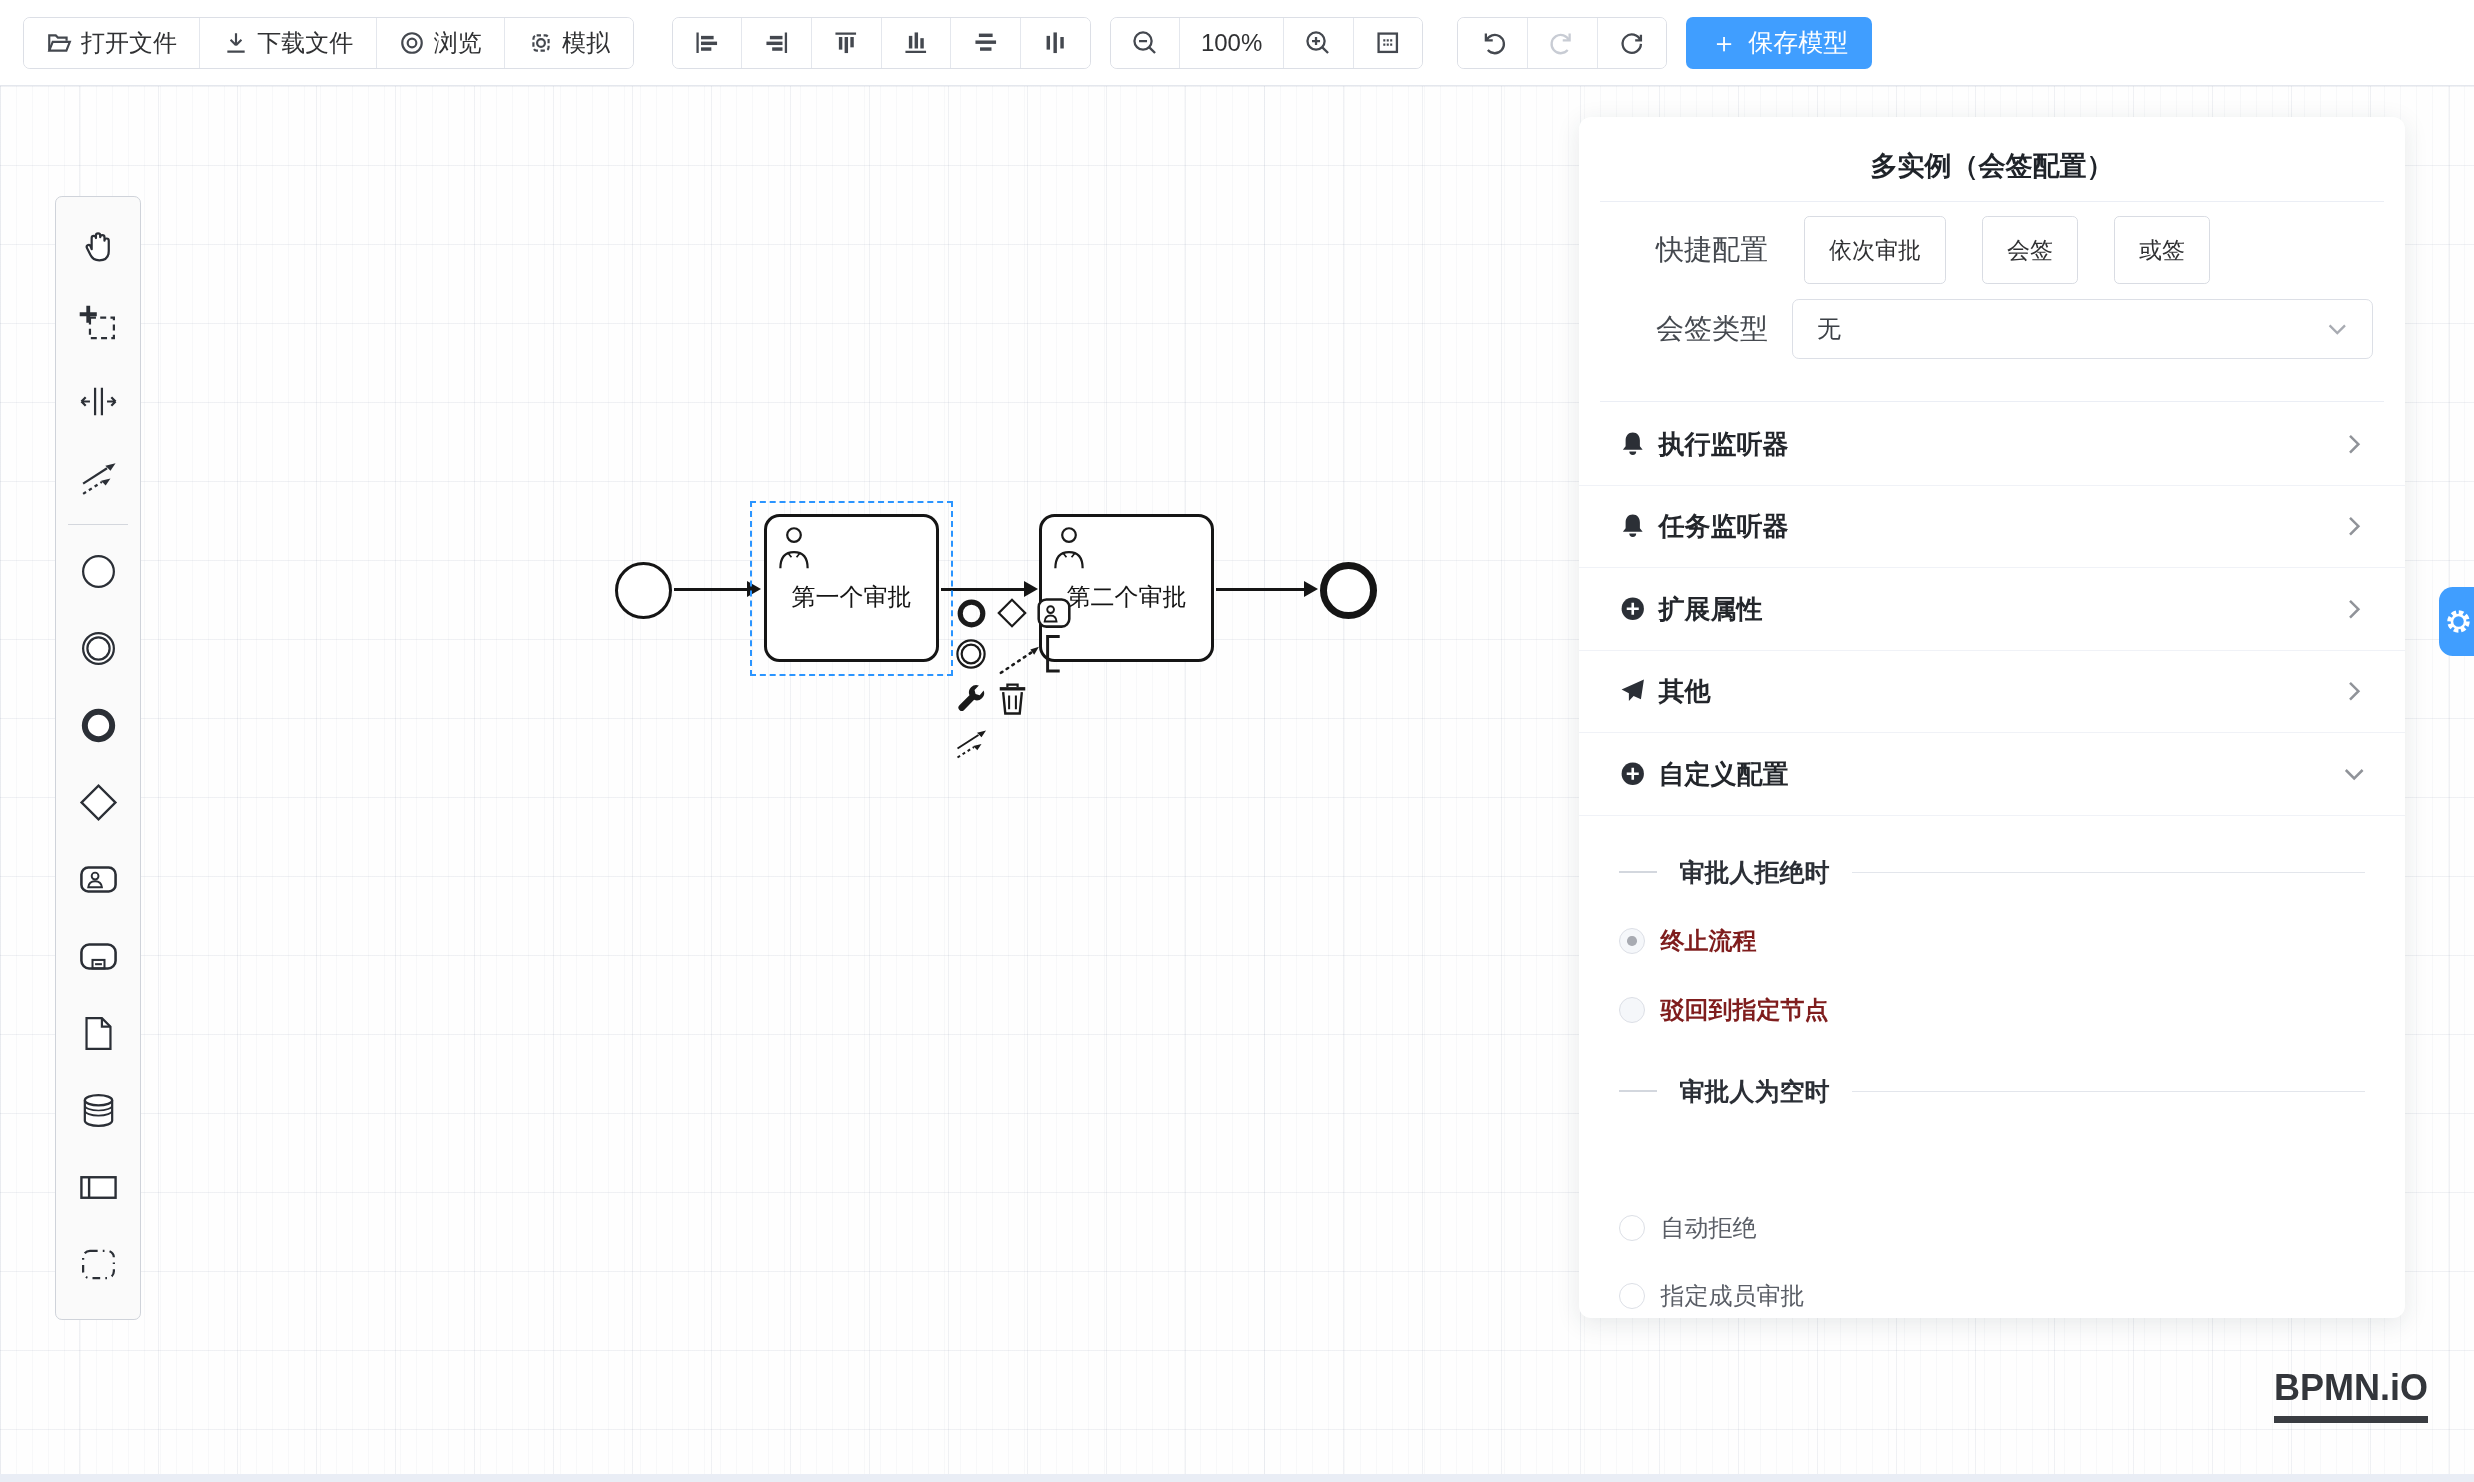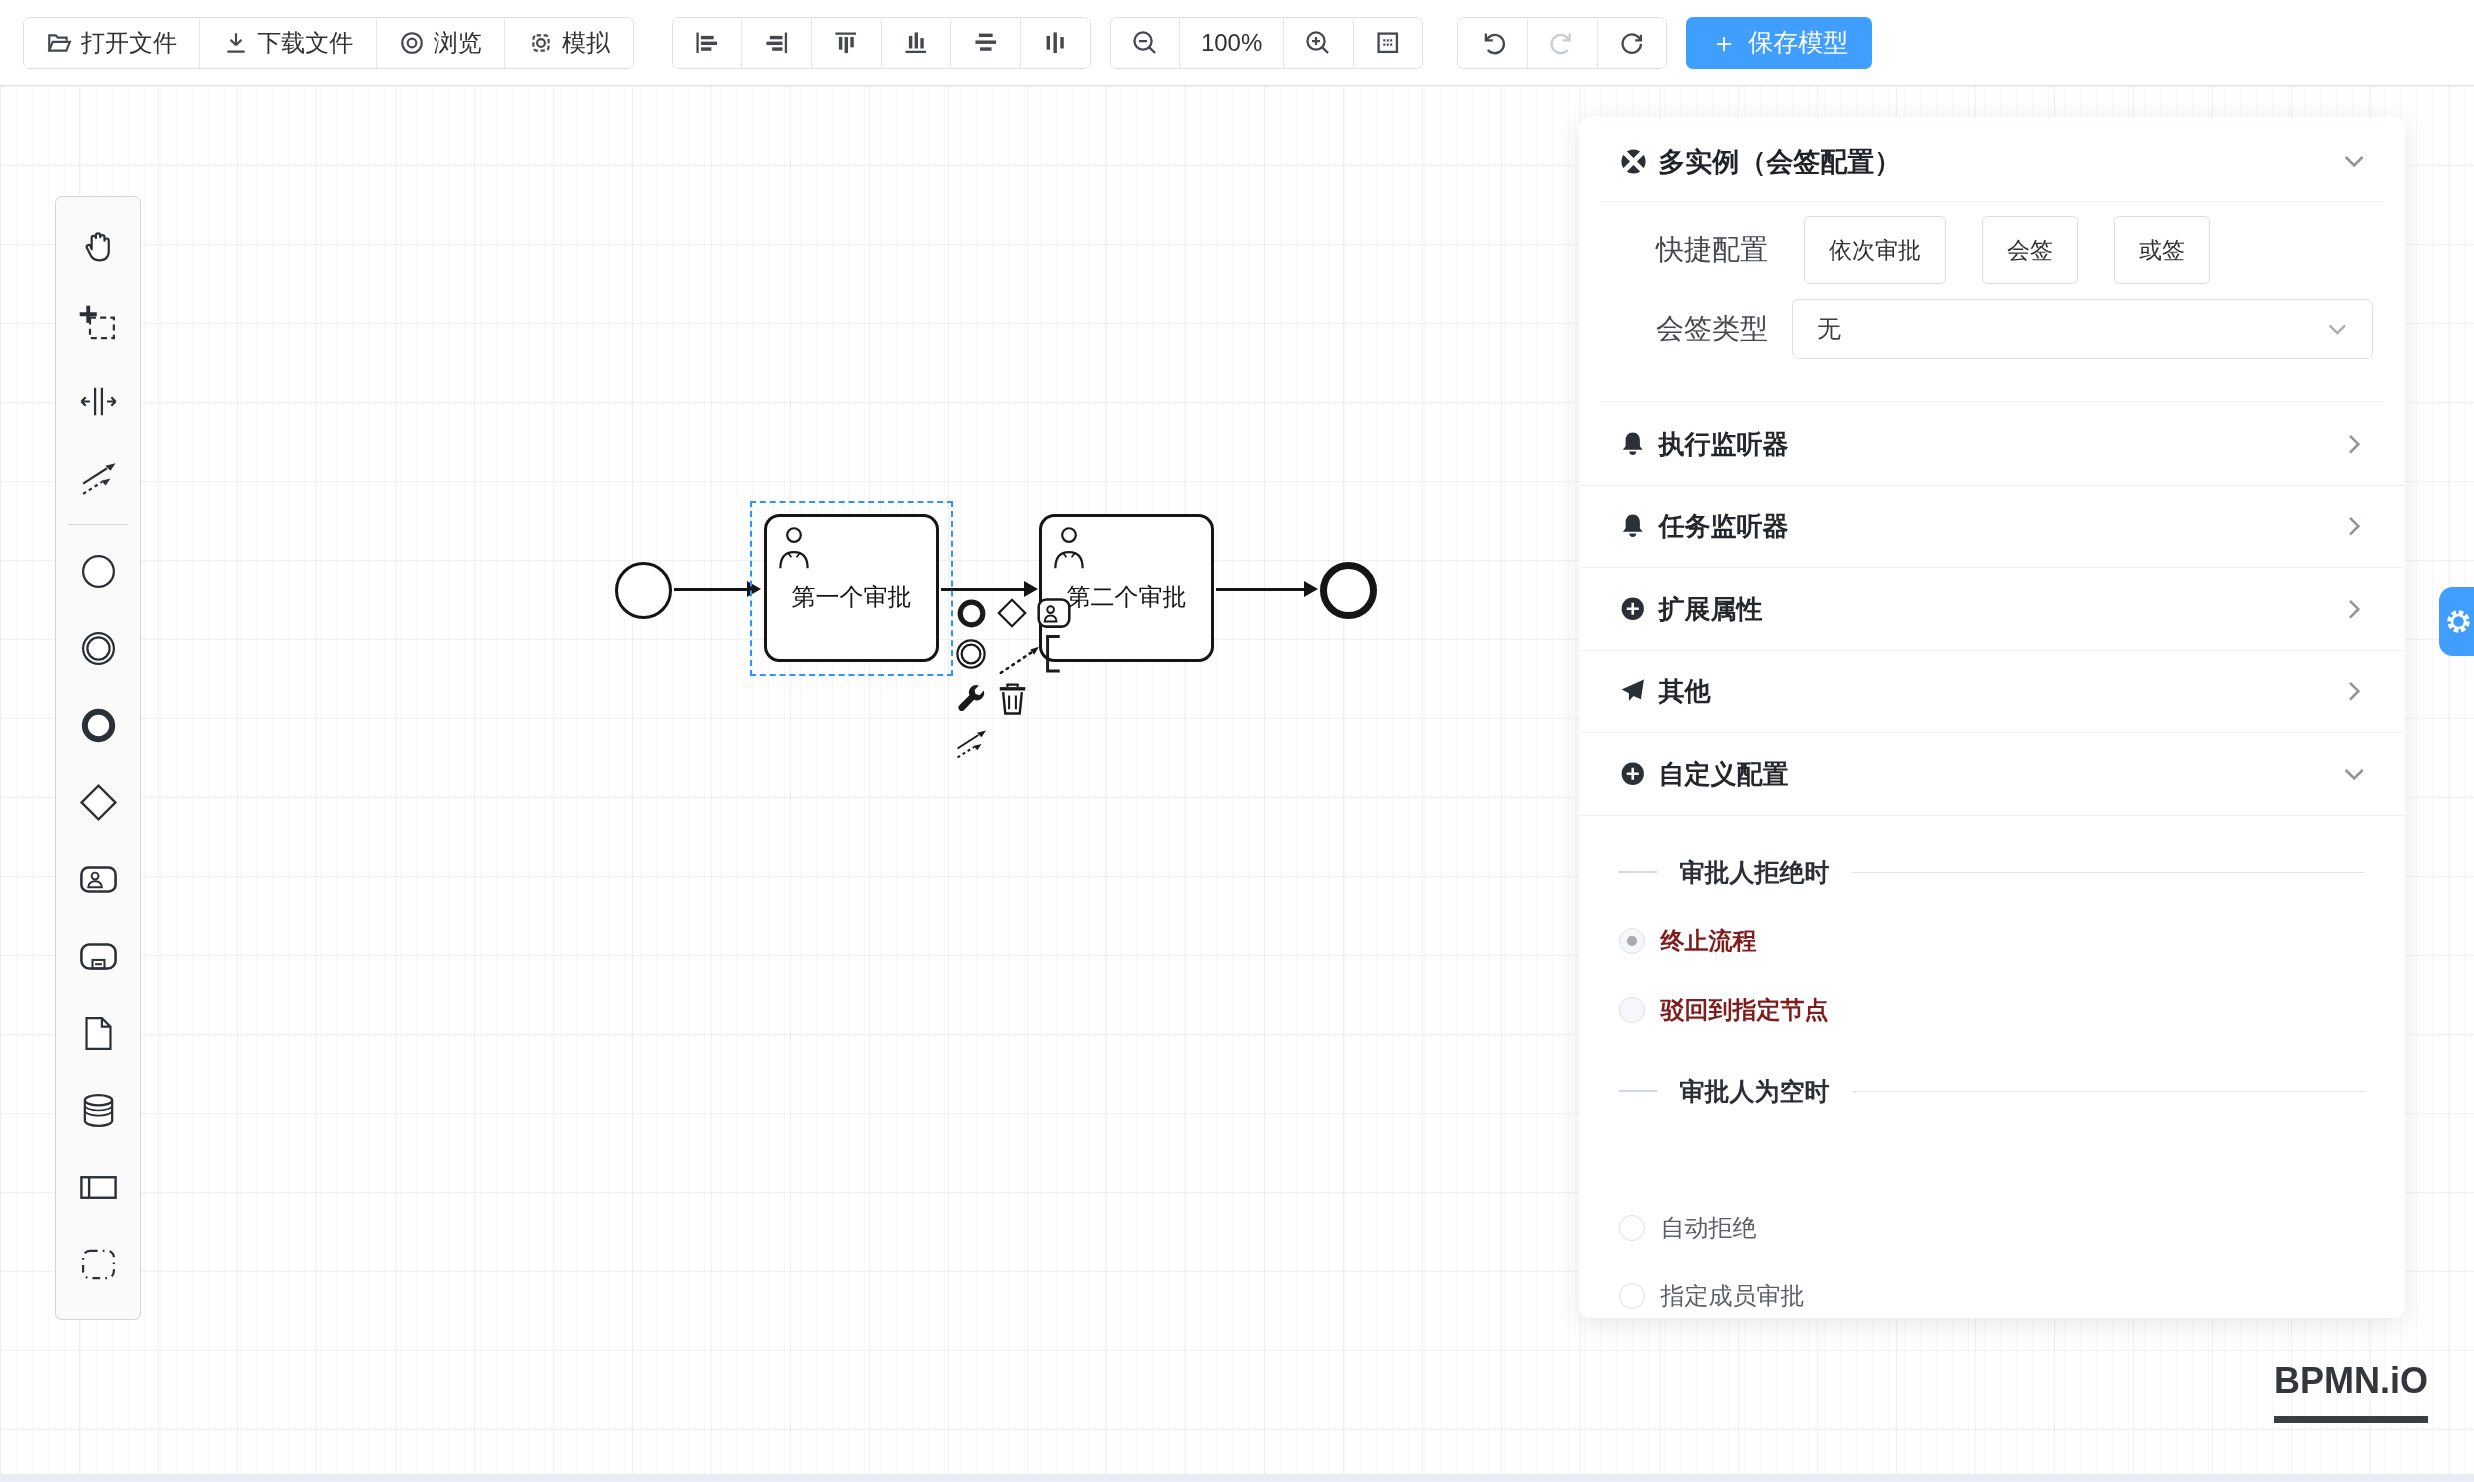--- a/index.html
+++ b/index.html
@@ -64,28 +64,28 @@
   .ctxcell { position:absolute; width:36px; height:36px; display:flex; align-items:center;
     justify-content:center; cursor:pointer; }
 
   
   .geartab { position:absolute; right:0; top:587px; width:36px; height:69px; background:#409eff;
     border-radius:13.8px 0 0 13.8px; display:flex; align-items:center; justify-content:flex-start;
     padding-left:5.2px; z-index:8; cursor:pointer; }
 
   
   .logo { position:absolute; right:47px; bottom:52px; font-size:36px; font-weight:800;
-    letter-spacing:0px; color:#33363b; border-bottom:7.7px solid #3a3d42; padding-bottom:17px;
+    letter-spacing:0px; color:#33363b; border-bottom:7.7px solid #3a3d42; padding-bottom:10px;
     line-height:1; z-index:4; cursor:pointer; font-family:"Liberation Sans","DejaVu Sans",sans-serif; }
 
   
   .panel { position:absolute; left:1579px; top:117px; width:826px; height:1201px; background:#fff;
     border-radius:12px; box-shadow:0 5.2px 24px rgba(31,45,61,.10); z-index:6; overflow:hidden; }
   .prow { position:absolute; left:0; width:100%; }
-  .phead { top:20.6px; height:48px; display:flex; align-items:center; padding:0 40px; gap:10.3px; }
+  .phead { top:20.6px; height:48px; display:flex; align-items:center; padding:0 40px; gap:10.3px;flex-direction:column; }
   .phead .ptitle { font-size:27px; font-weight:700; color:#1f2329; }
   .phead .chev { margin-left:auto; }
   .pdivider { position:absolute; left:20.6px; right:20.6px; height:0; border-top:1.7px solid #ebeef5; }
   .formrow { display:flex; align-items:center; }
   .flabel { width:155px; margin-left:34px; text-align:right; font-size:28px; color:#45494f; }
   .qbtn { height:68px; border:1.7px solid #d9dce3; border-radius:5.2px; background:#fff; font-size:23px;
     color:#303133; padding:9px 24px; margin-left:36px; cursor:pointer; }
   .selectbox2 { margin-left:24px; width:581px; height:60px; border:1.7px solid #dcdfe6; border-radius:6.9px;
     display:flex; align-items:center; padding:0 24px; font-size:24px; color:#3c4046; cursor:pointer; }
   .selectbox2 .chev { margin-left:auto; }

